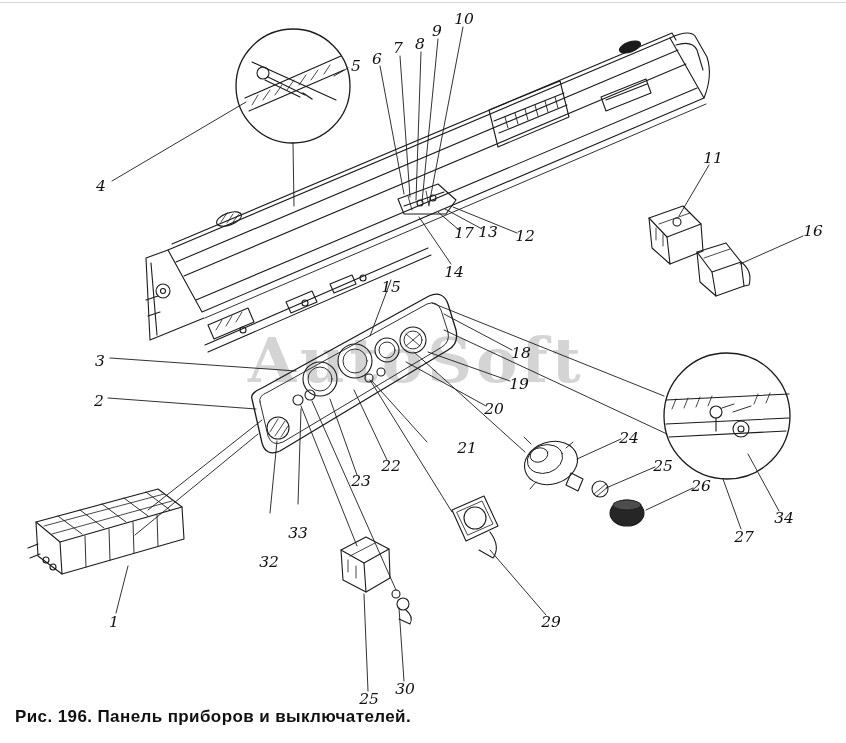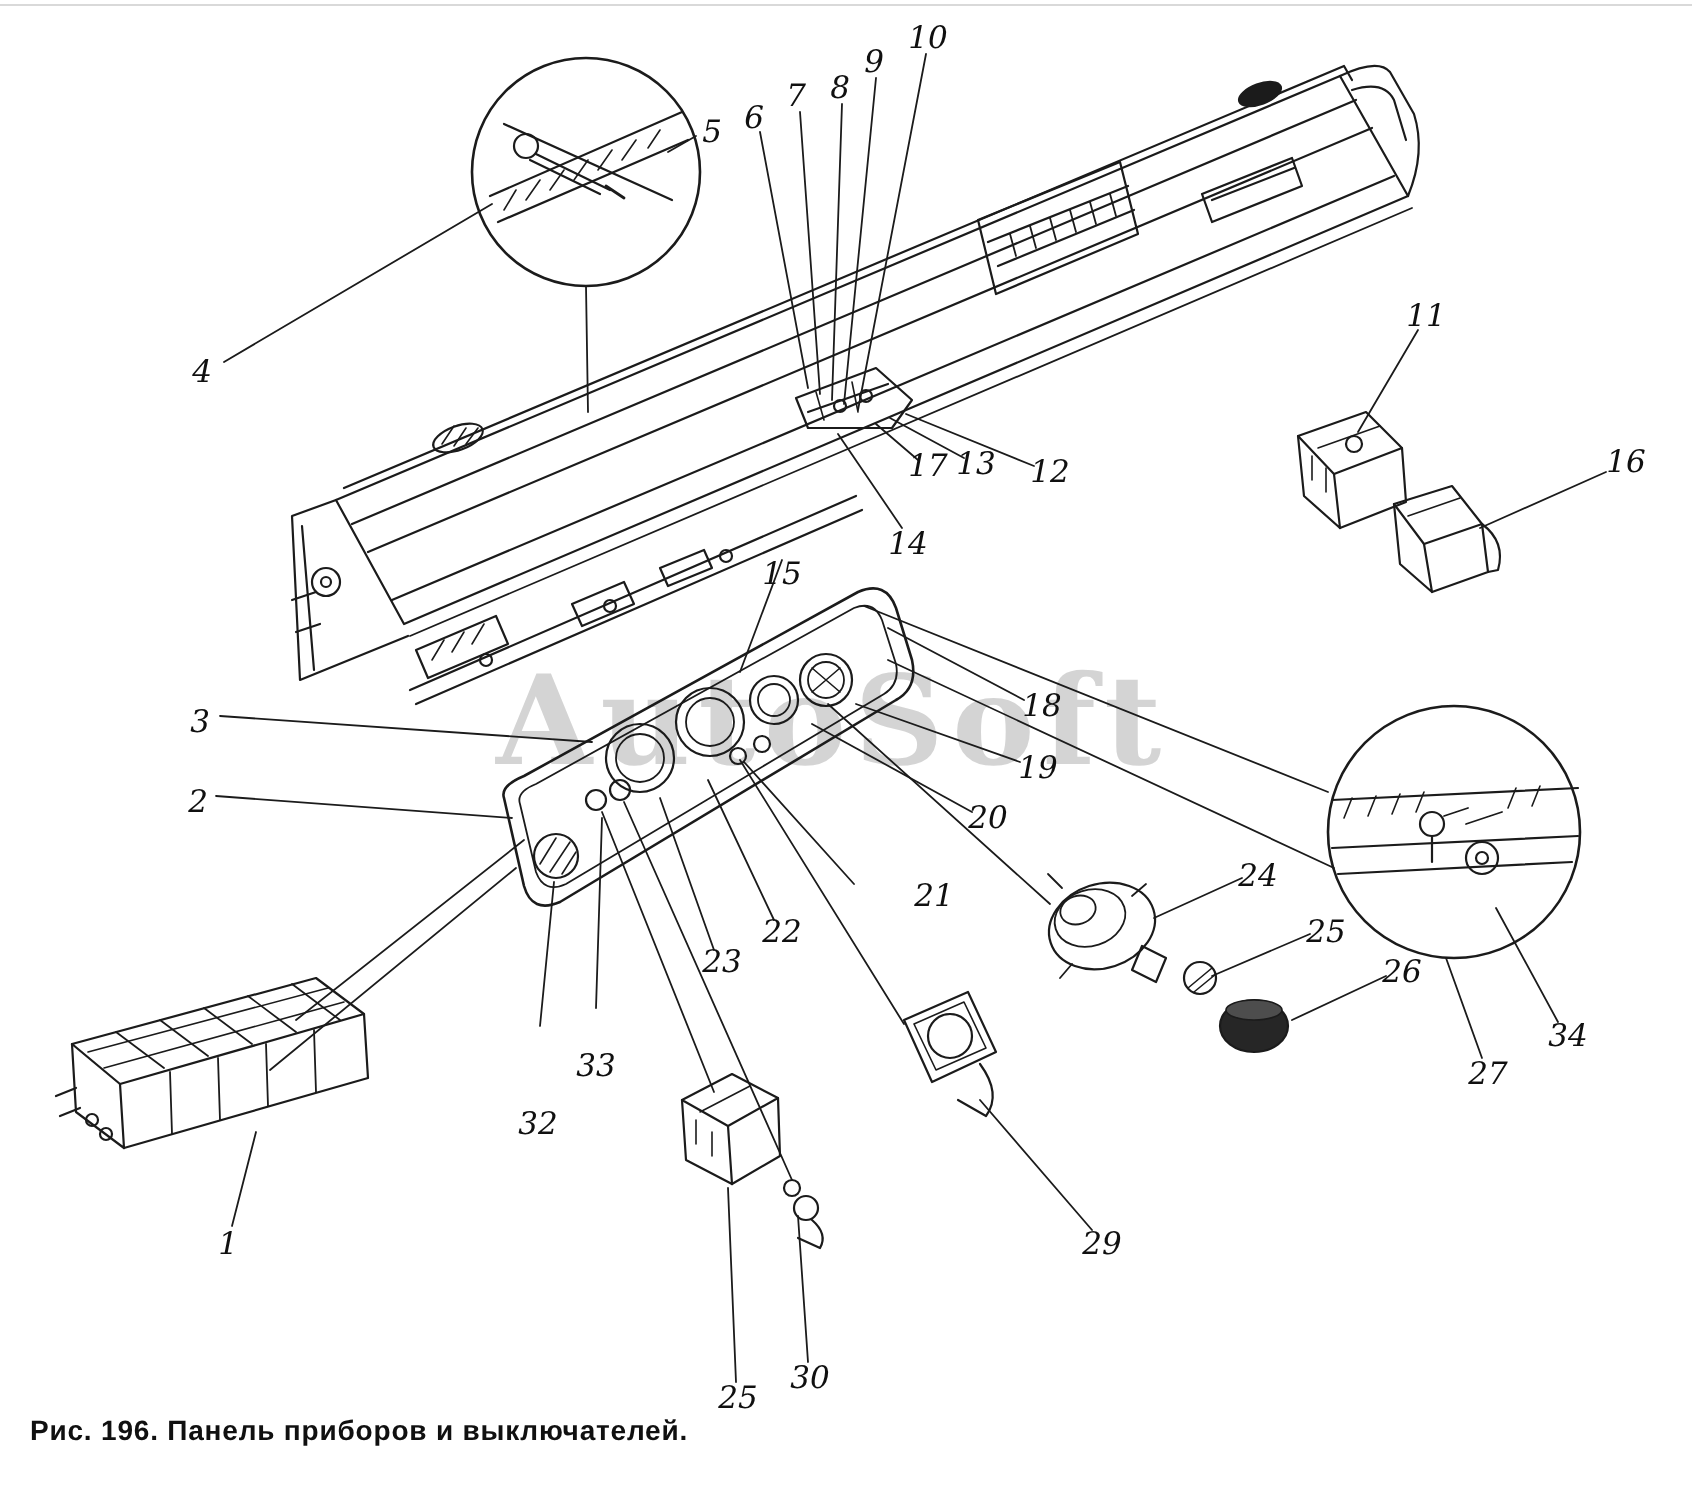--- a/index.html
+++ b/index.html
@@ -12,21 +12,21 @@
   }
   svg.art { position:absolute; left:0; top:0; z-index:2; }
   .labels-layer { position:absolute; left:0; top:0; width:846px; height:743px; z-index:3; pointer-events:none; }
   .part-num {
     position:absolute; transform:translate(-50%,-50%);
     font-family:"DejaVu Serif", serif; font-style:italic;
     font-size:15.5px; color:#101010; background:rgba(255,255,255,0.0);
   }
   .caption {
     position:absolute; left:15px; top:707px; z-index:3;
-    font-size:14px; font-weight:bold; color:#101010; letter-spacing:0.4px;
+    font-size:17px; font-weight:bold; color:#101010; letter-spacing:0.4px;
   }
   .edge-hairline { position:absolute; left:0; top:2px; width:846px; height:1px; background:#d9d9d9; z-index:0; }
 </style>
 </head>
 <body>
 
 <div class="page">
   <div class="edge-hairline"></div>
 
   <div class="watermark">AutoSoft</div>

